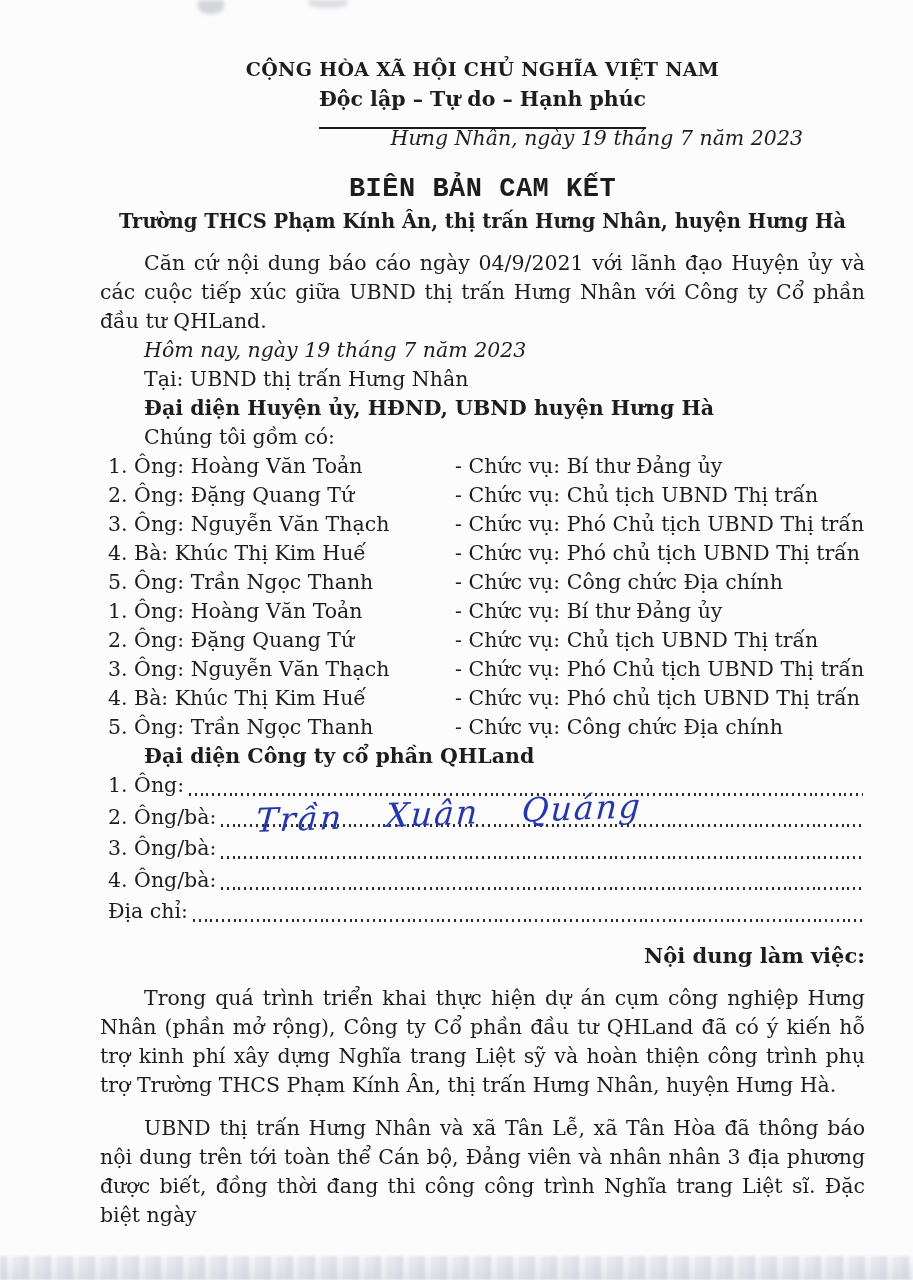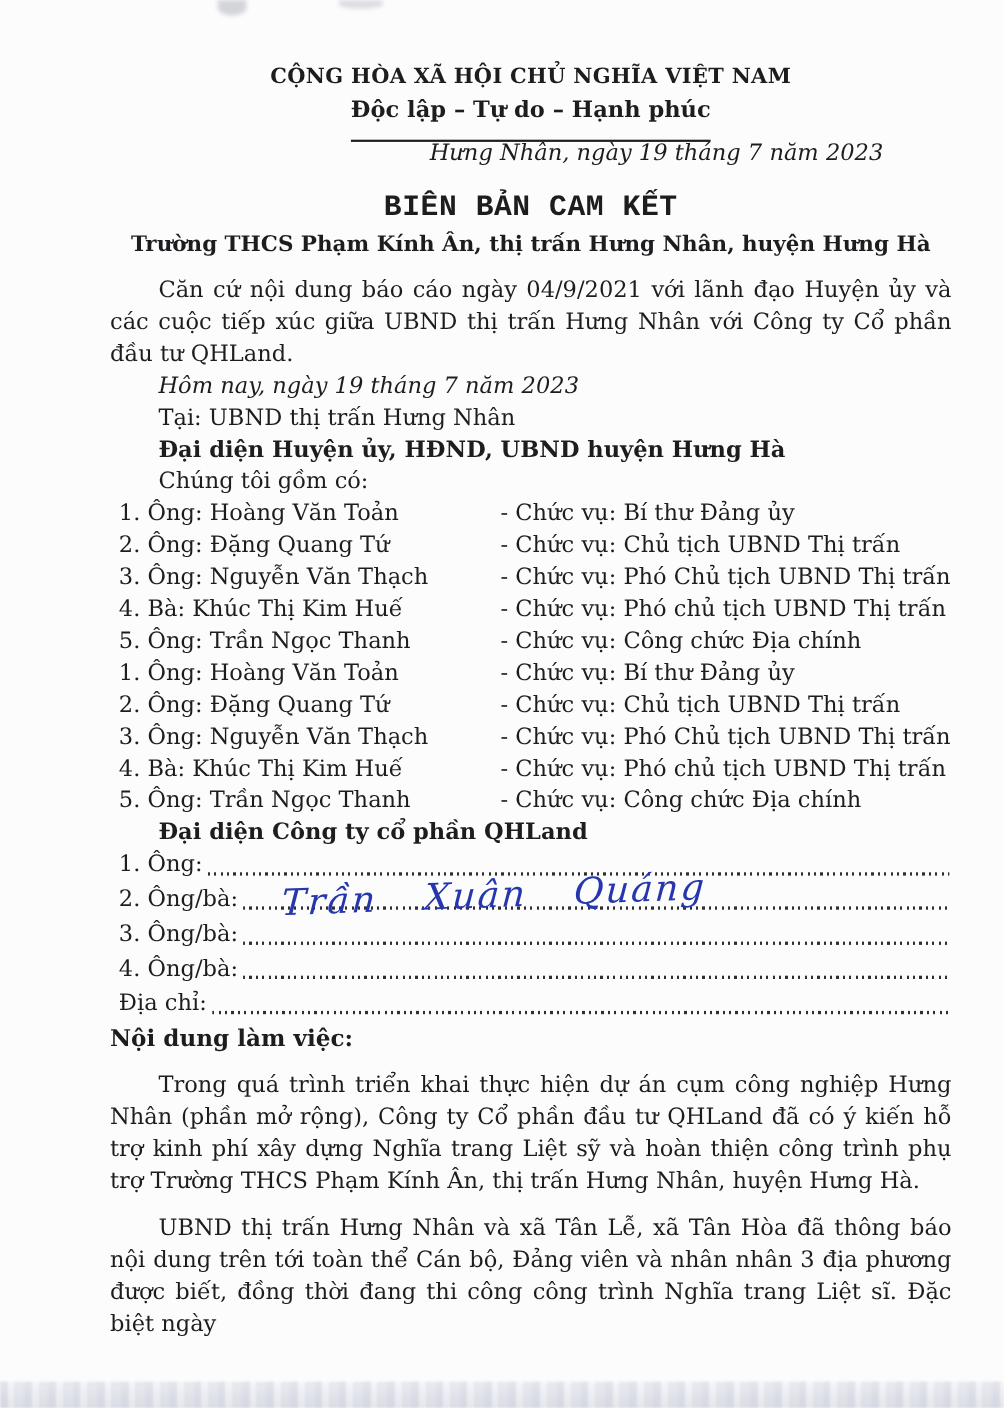--- a/index.html
+++ b/index.html
@@ -77,22 +77,22 @@
   }
   .dots::after{
     content:"";
     position:absolute;
     left:5px;right:2px;bottom:7px;
     height:2.6px;
     background:repeating-linear-gradient(90deg,#2e2e31 0 2px,transparent 2px 5.8px);
   }
 
   .content-heading{
-    margin-top:0;
-    text-align:left;
+    margin-top:12px;
+    text-align:right;
     font-weight:bold;
     font-size:21px;
   }
 
   .handwriting{
     position:absolute;
     left:256px;top:806px;
     font-style:italic;
     font-size:33px;
     color:#2637ae;

